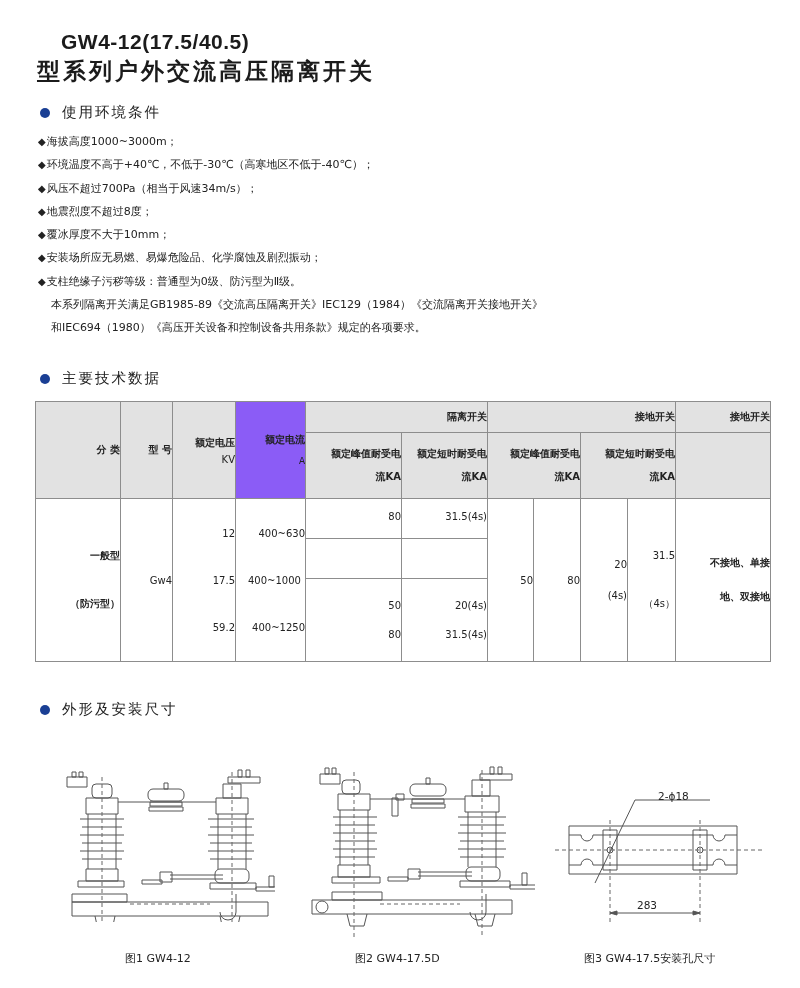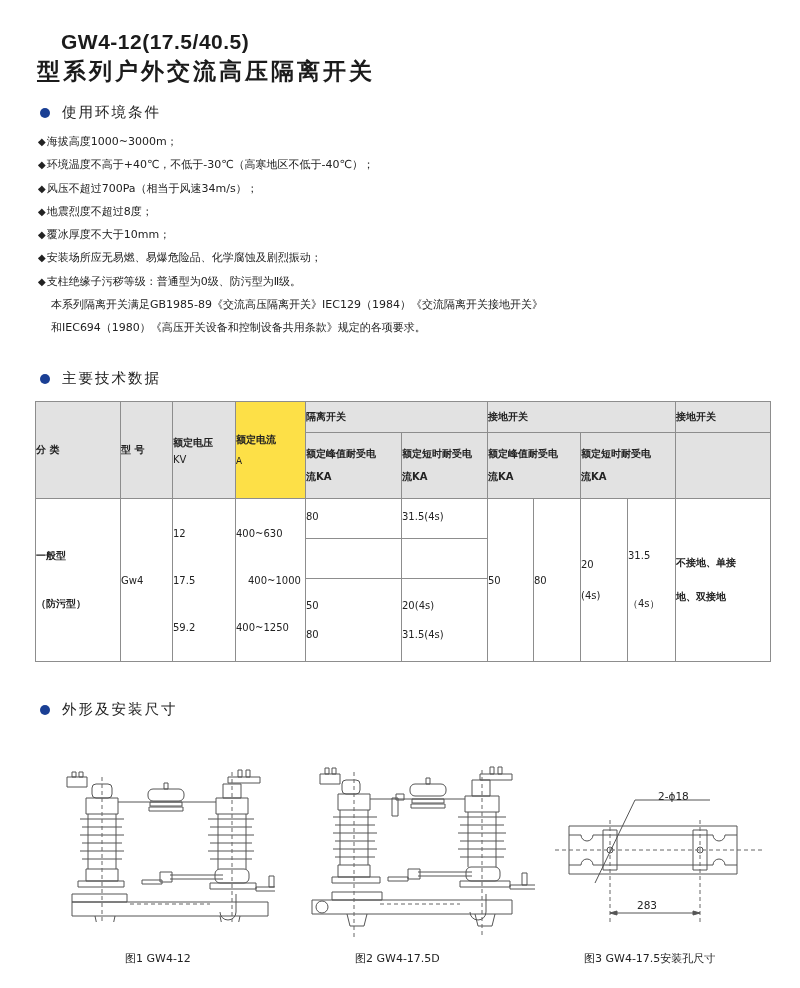--- a/index.html
+++ b/index.html
@@ -7,21 +7,21 @@
          font-family:"DejaVu Sans","Liberation Sans",sans-serif; color:#1a1a1a; }
   .title1 { position:absolute; left:37px; top:30px; font-size:21px; font-weight:bold; letter-spacing:0.5px; color:#1b1b1b; font-family:"Liberation Sans","DejaVu Sans",sans-serif;margin-left:24px; }
   .title2 { position:absolute; left:37px; top:56px; font-size:23px; font-weight:bold; letter-spacing:3px; color:#1b1b1b; }
   .section { position:absolute; left:40px; display:flex; align-items:center; font-size:14.5px; font-weight:normal; letter-spacing:2px; color:#222; }
   .section .dot { width:10px; height:10px; border-radius:50%; background:#1a3f94; margin-right:12px; }
   .cond { position:absolute; left:38px; top:130px; font-size:11px; line-height:23.3px; color:#222; }
   .cond .row { white-space:nowrap; height:23.3px; }
   .cond .row.indent { padding-left:13px; }
   .cond .dia { display:inline-block; font-size:10px; margin-right:1px; }
   table.spec { position:absolute; left:35px; top:401px; width:735px; border-collapse:collapse; font-size:10px; color:#222; table-layout:fixed; }
-  table.spec td { border:1.2px solid #8d8d8d; text-align:left; vertical-align:middle; padding:0; }
+  table.spec td { border:1.2px solid #8d8d8d; text-align:right; vertical-align:middle; padding:0; }
   table.spec tr.h td { background:#e2e2e2; font-weight:bold; }
   .fig { position:absolute; }
   .caption { position:absolute; font-size:11px; color:#222; white-space:nowrap; }
   svg line, svg rect, svg path, svg circle, svg polyline { vector-effect:non-scaling-stroke; }
 </style>
 </head>
 <body>
 
 <div class="title1">GW4-12(17.5/40.5)</div>
 <div class="title2">型系列户外交流高压隔离开关</div>
@@ -63,21 +63,21 @@
       <col style="width:95px">
   </colgroup>
   <tbody>
       <tr class="h" style="height:31px;">
     <td rowspan="2" style="background: rgb(226, 226, 226);">分 类</td>
     <td rowspan="2" style="background: rgb(226, 226, 226);">型 号</td>
     <td rowspan="2" style="background: rgb(226, 226, 226);">
       <div>额定电压</div>
       <div style="margin-top:4px;font-weight:normal">KV</div>
     </td>
-    <td rowspan="2" style="background: #fde047; font-family: Liberation Mono, monospace;">
+    <td rowspan="2" style="background: #8b5cf6; font-family: Liberation Mono, monospace;">
       <div>额定电流</div>
       <div style="margin-top:9px;font-weight:normal">A</div>
     </td>
     <td colspan="2" style="background: rgb(226, 226, 226);">隔离开关</td>
     <td colspan="4" style="background: rgb(226, 226, 226);">接地开关</td>
     <td style="background: rgb(226, 226, 226);">接地开关</td>
   </tr>
   <tr class="h" style="height:66px;">
     <td style="background: rgb(226, 226, 226);">
       <div>额定峰值耐受电</div>

